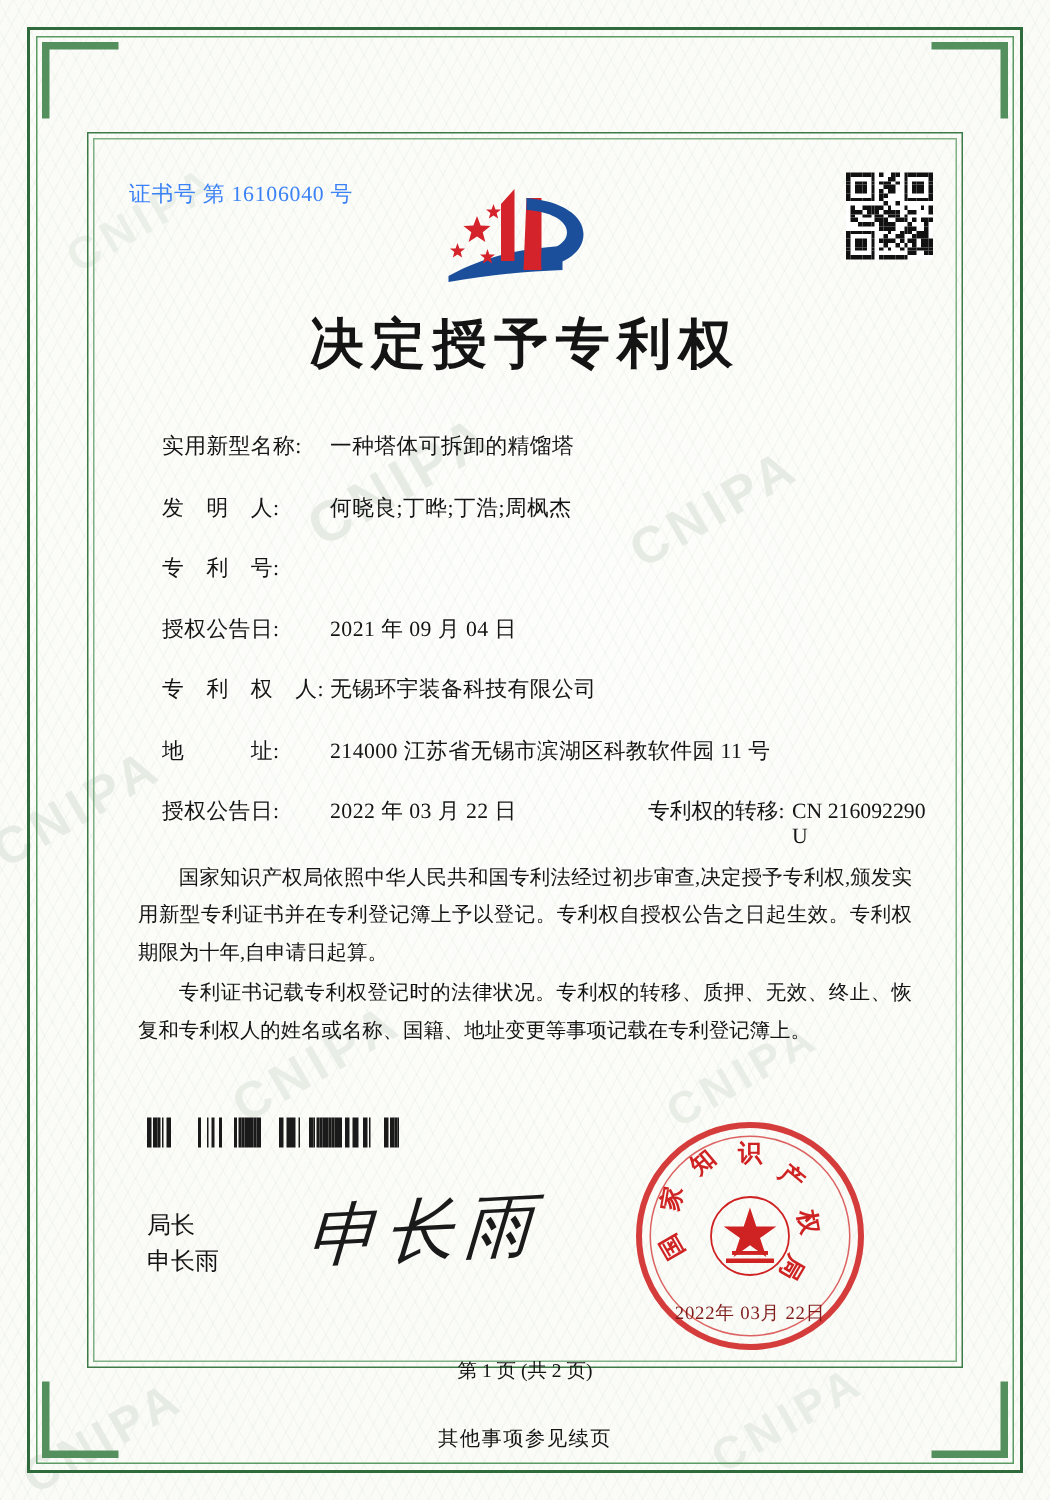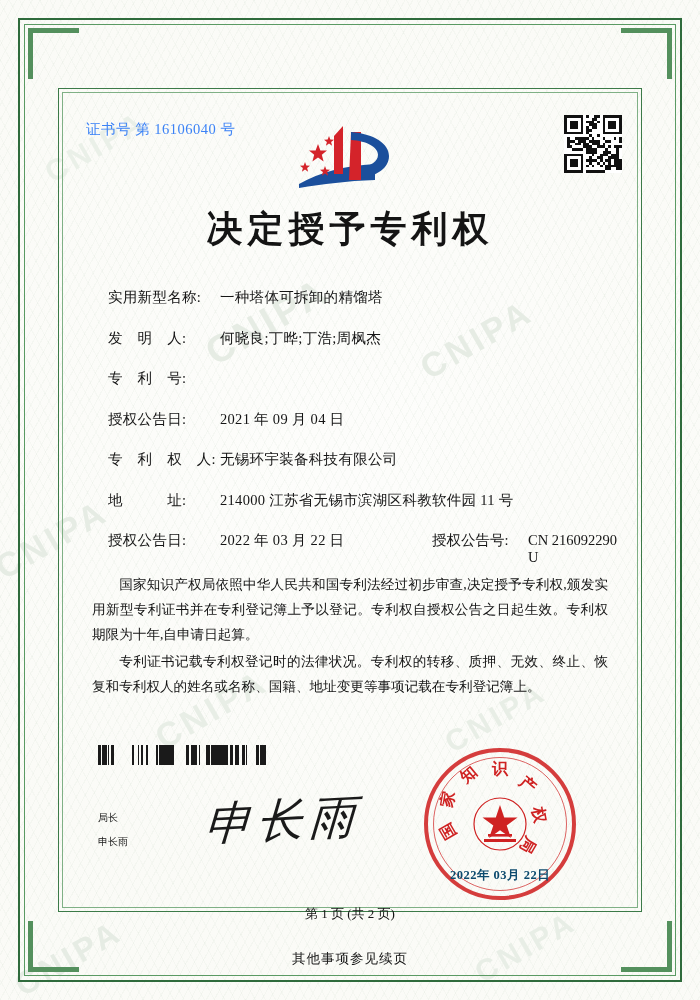--- a/index.html
+++ b/index.html
@@ -198,21 +198,21 @@
     height: 20px;
     display: flex;
     align-items: stretch;
   }
   .barcode span { display: block; height: 100%; }
 
   .director {
     position: absolute;
     left: 98px;
     top: 806px;
-    font-size: 10px;
+    font-size: 16px;
     line-height: 24px;
     color: #141414;
   }
 
   .signature {
     position: absolute;
     left: 205px;
     top: 790px;
     font-size: 46px;
     color: #1a1a1a;
@@ -266,23 +266,23 @@
     transform: translate(-50%, -50%);
     width: 58px;
     height: 58px;
   }
   .seal-date {
     position: absolute;
     left: 50%;
     bottom: 16px;
     transform: translateX(-50%);
     font-size: 12.5px;
-    color: #0c4a6e;
+    color: #7f1d1d;
     white-space: nowrap;
-    font-weight: bold;
+    font-weight: normal;
     letter-spacing: 0.5px;
   }
 
   .page-no {
     position: absolute;
     left: 0; right: 0;
     top: 905px;
     text-align: center;
     font-size: 13px;
     color: #141414;
@@ -806,21 +806,21 @@
       <div class="field-label">专　利　权　人:</div>
       <div class="field-value">无锡环宇装备科技有限公司</div>
     </div>
     <div class="field-row">
       <div class="field-label">地　　　址:</div>
       <div class="field-value">214000 江苏省无锡市滨湖区科教软件园 11 号</div>
     </div>
     <div class="field-row dual">
       <div class="field-label">授权公告日:</div>
       <div class="field-value">2022 年 03 月 22 日</div>
-      <div class="sub-label">授权公告号:</div>
+      <div class="sub-label">专利权的转移:</div>
       <div class="sub-value">CN 216092290 U</div>
     </div>
   </div>
 
   <div class="paragraphs">
     <p>国家知识产权局依照中华人民共和国专利法经过初步审查,决定授予专利权,颁发实用新型专利证书并在专利登记簿上予以登记。专利权自授权公告之日起生效。专利权期限为十年,自申请日起算。</p>
     <p>专利证书记载专利权登记时的法律状况。专利权的转移、质押、无效、终止、恢复和专利权人的姓名或名称、国籍、地址变更等事项记载在专利登记簿上。</p>
   </div>
 
   <div class="barcode" id="barcode">

